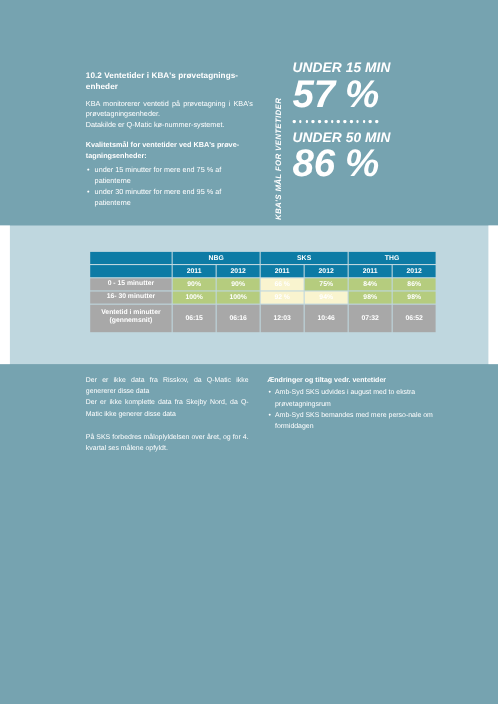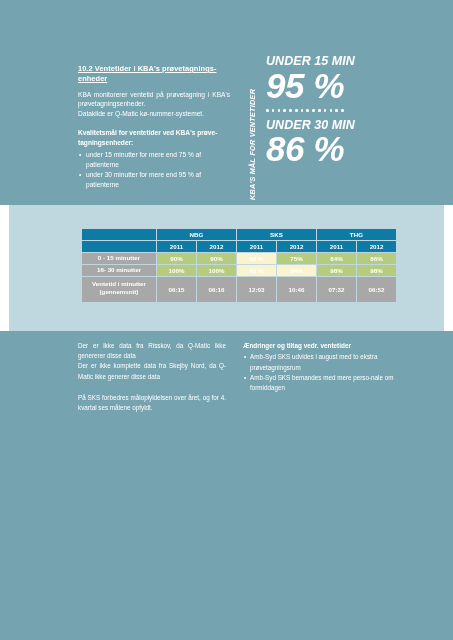--- a/index.html
+++ b/index.html
@@ -50,21 +50,20 @@
     top: 64px;
     width: 152px;
     color: #ffffff;
   }
   .intro h2 {
     margin: 0 0 6px 0;
     font-size: 7.4px;
     font-weight: bold;
     line-height: 1.32;
     letter-spacing: 0.01em;
-    text-decoration: underline;
   }
   .intro p {
     margin: 0;
     font-size: 6.6px;
     line-height: 1.5;
     text-align: justify;
   }
   .intro .sub {
     margin: 9px 0 3px 0;
     font-size: 6.6px;
@@ -280,38 +279,38 @@
           <span class="bullet">•</span>
           <span>under 30 minutter for mere end 95 % af patienterne</span>
         </li>
       </ul>
     </div>
 
     <div class="goal-panel">
       <div class="goal-vertical">KBA'S MÅL FOR VENTETIDER</div>
       <div class="goal-stats">
         <div class="goal-label">UNDER 15 MIN</div>
-        <div class="goal-value">95 %</div>
+        <div class="goal-value">57 %</div>
         <div class="goal-divider">
             <i></i>
             <i></i>
             <i></i>
             <i></i>
             <i></i>
             <i></i>
             <i></i>
             <i></i>
             <i></i>
             <i></i>
             <i></i>
             <i></i>
             <i></i>
             <i></i>
           </div>
-        <div class="goal-label">UNDER 30 MIN</div>
+        <div class="goal-label">UNDER 50 MIN</div>
         <div class="goal-value">86 %</div>
       </div>
     </div>
 
   </div>
 
   <div class="table-wrap">
     <table class="data">
       <colgroup>
         <col style="width:74px">

